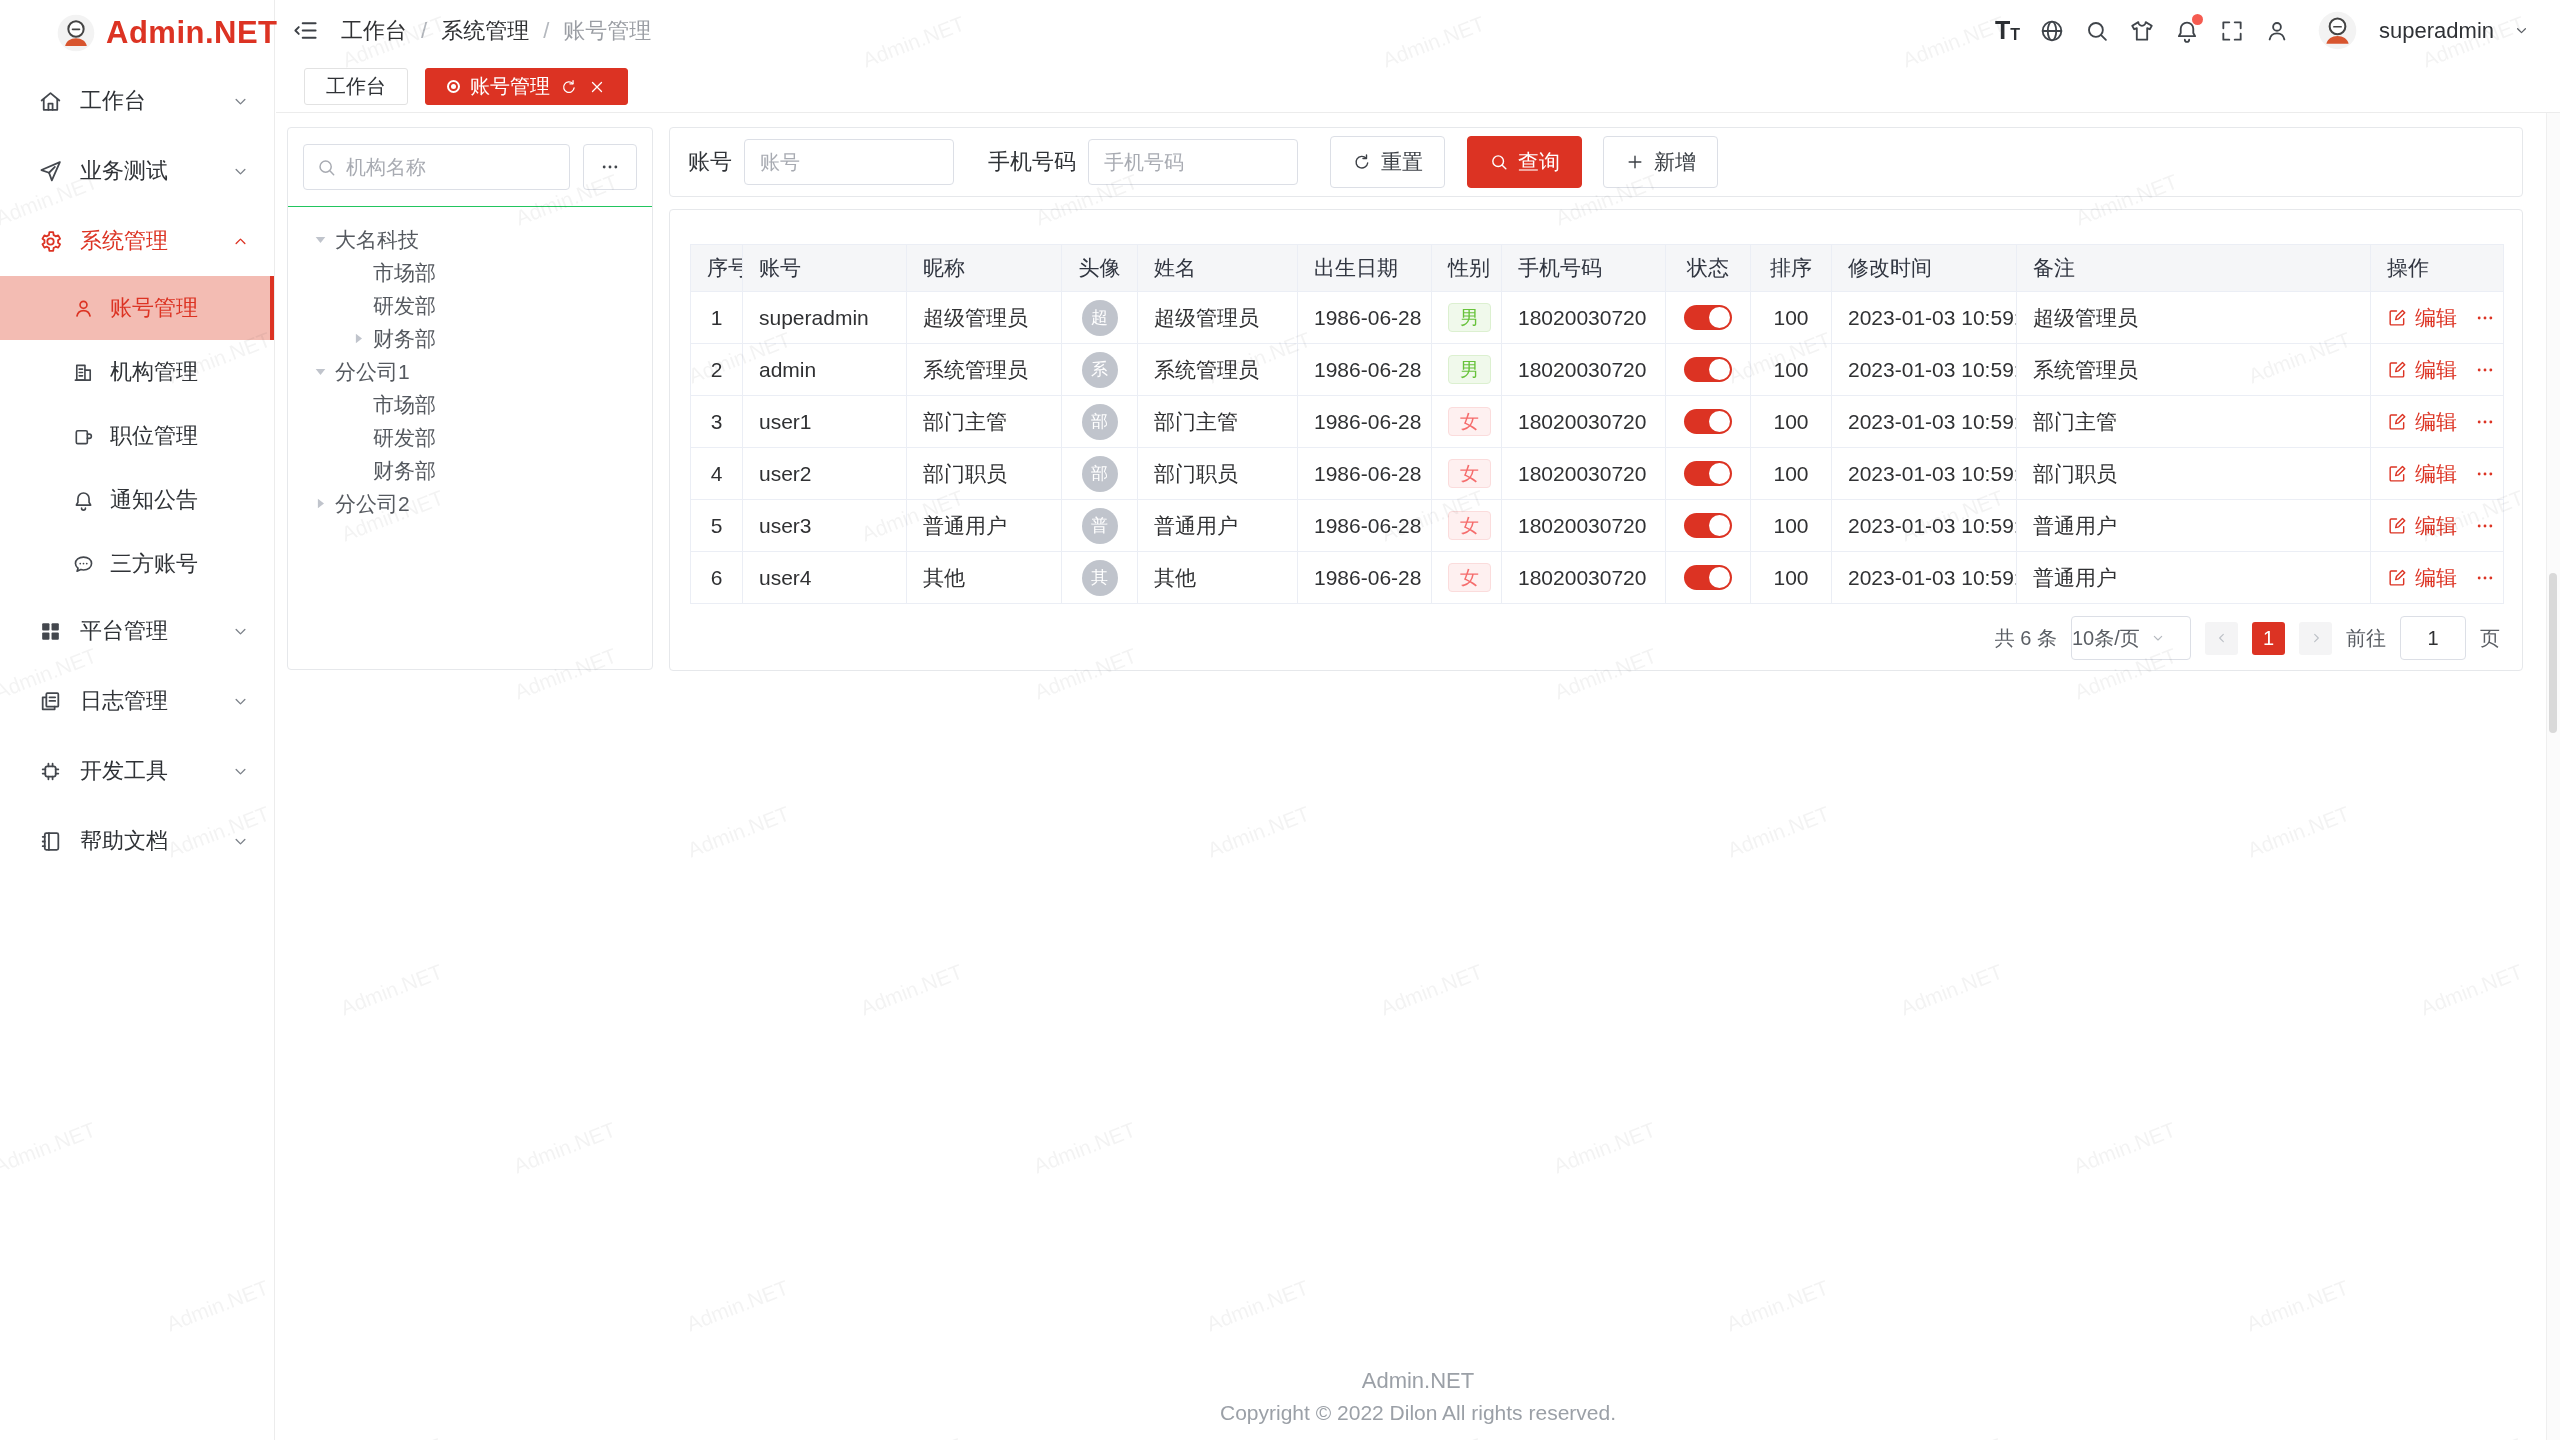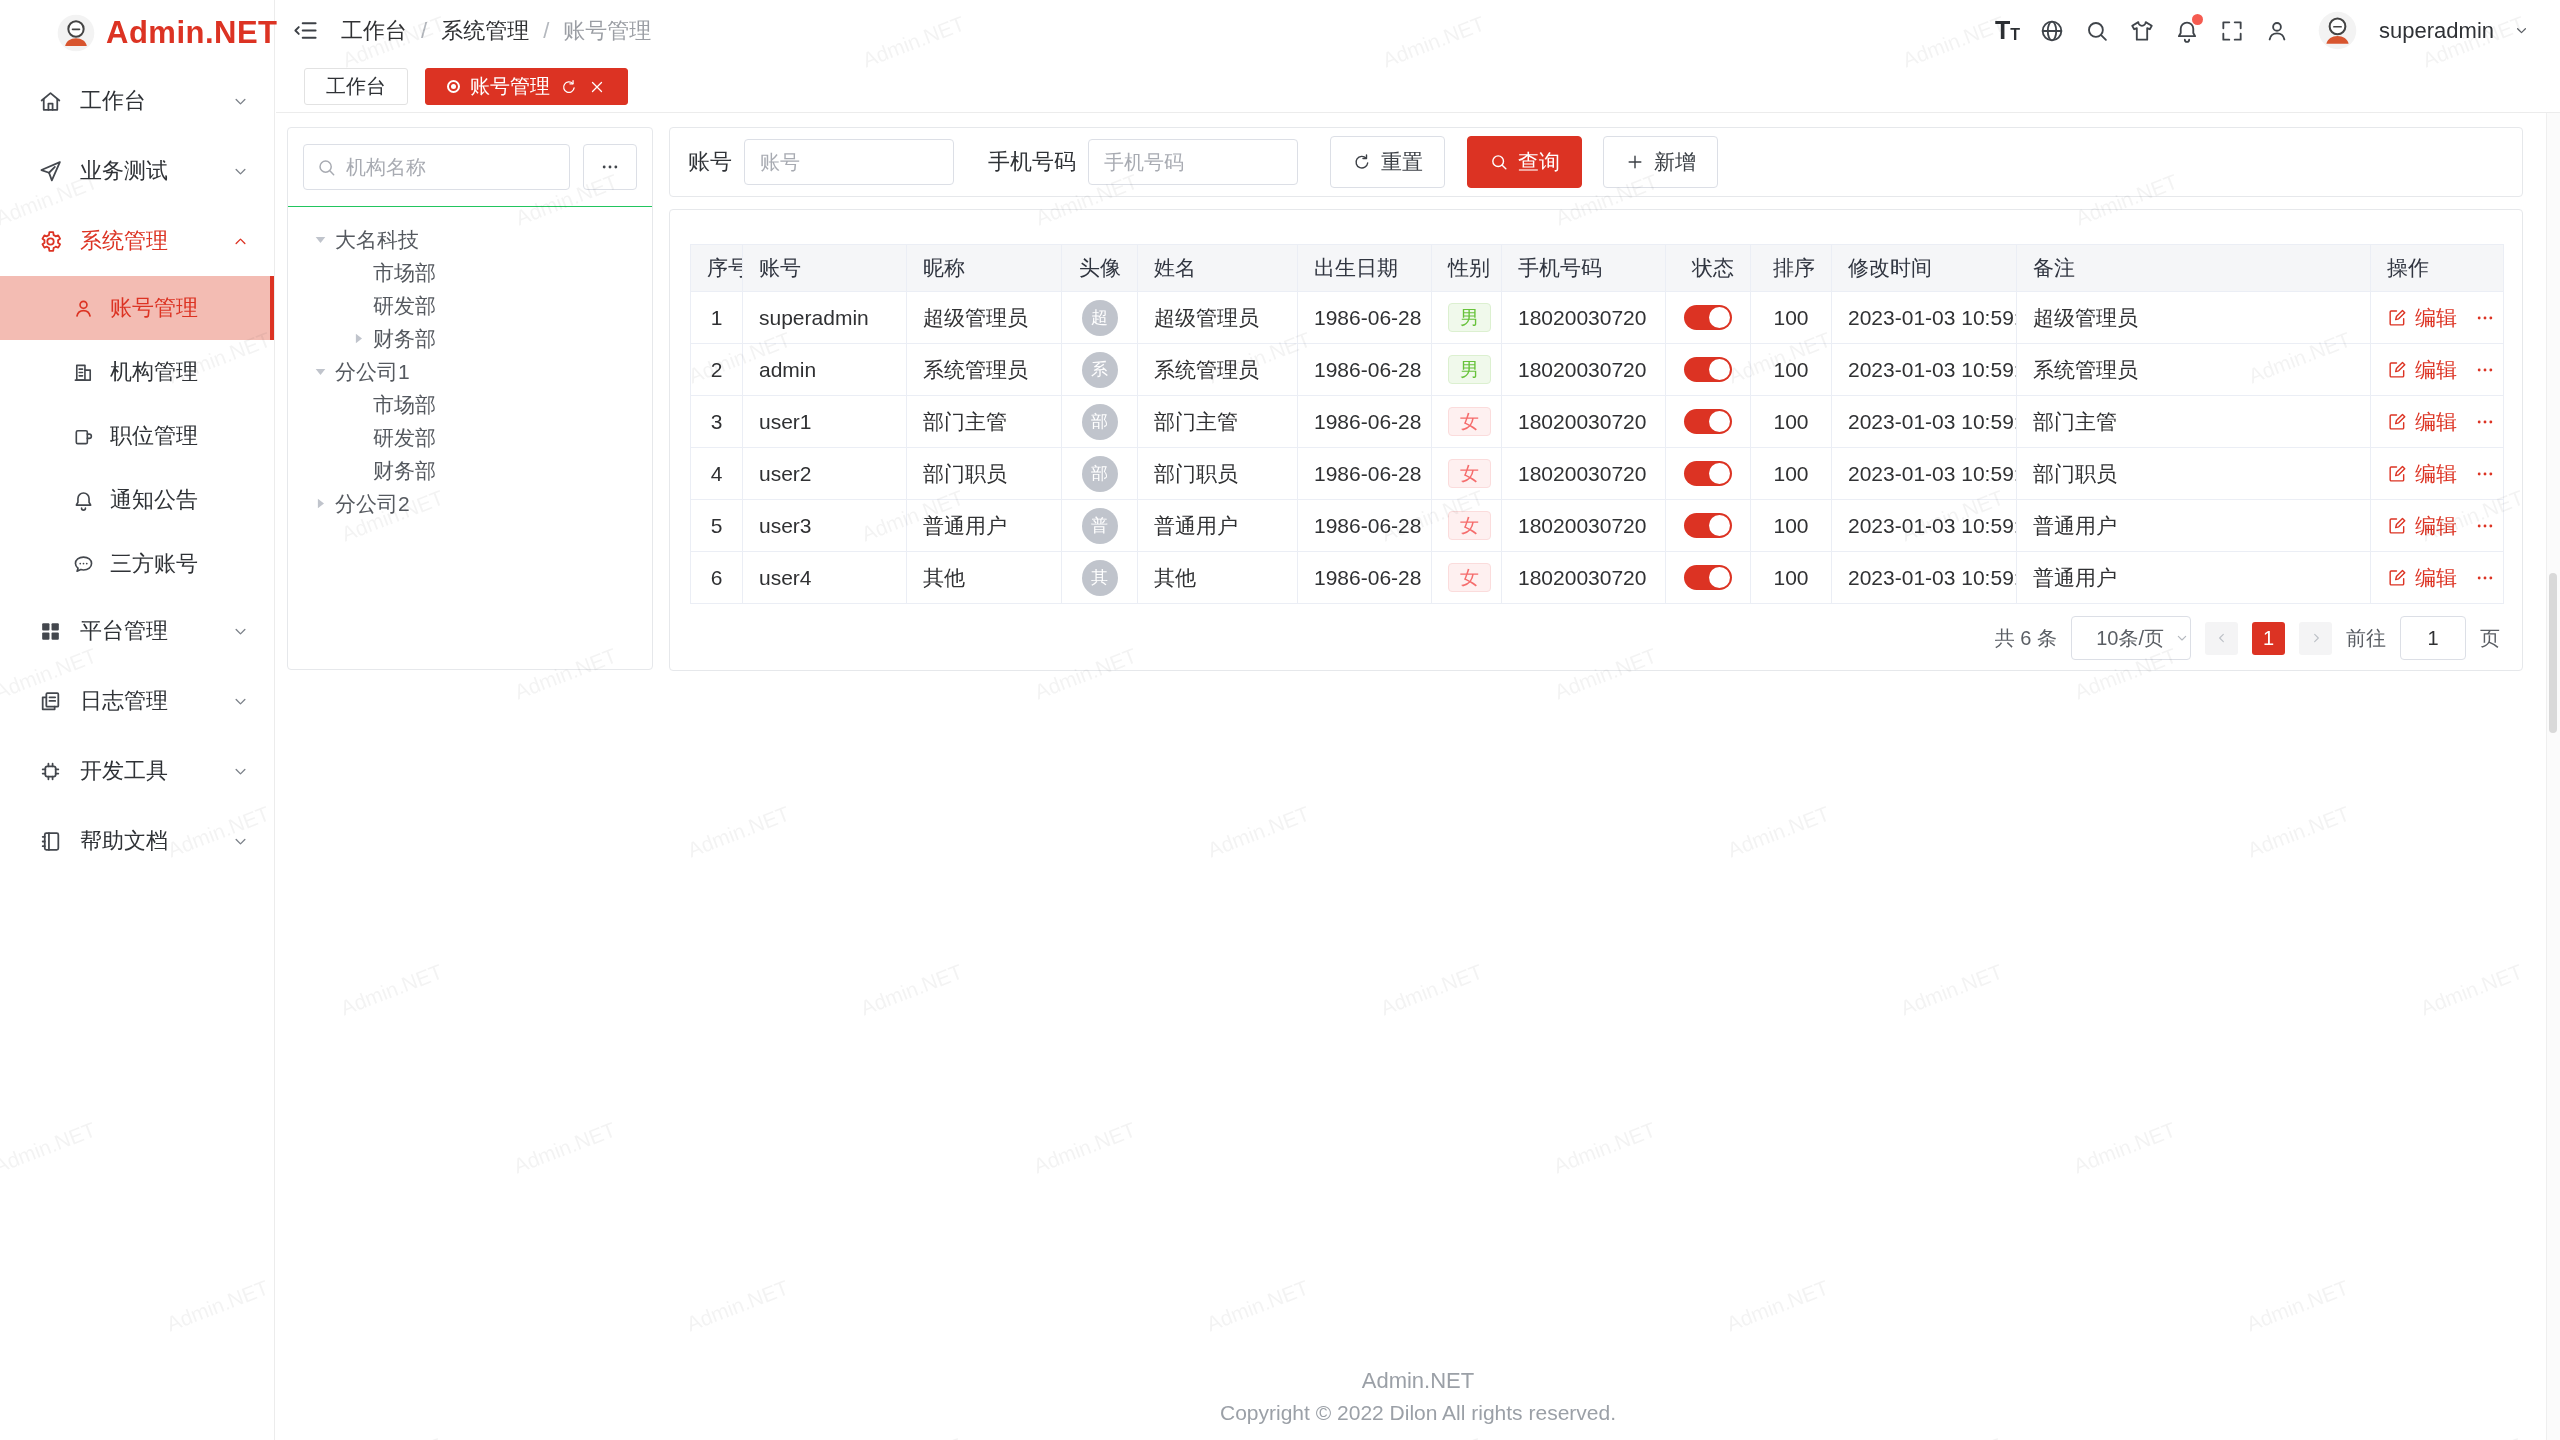--- a/index.html
+++ b/index.html
@@ -83,35 +83,35 @@
   .btn.primary{background:#dc3323;border-color:#dc3323;color:#fff;margin-left:22px}
   .btn.first{margin-left:32px}
 
   
   .table-card{left:669px;top:209px;width:1854px;height:462px;padding:34px 20px 0}
   table{border-collapse:collapse;table-layout:fixed;width:1813px;font-size:21px}
   th,td{border:1px solid #ebeef5;padding:0 16px;overflow:hidden;white-space:nowrap}
   th{height:47px;background:#f5f6f8;color:#303540;font-weight:500;text-align:left}
   td{height:52px;color:#303133}
   .c{text-align:center}
-  th.c{text-align:right}
+  th.c{text-align:center}
   .avatar{width:36px;height:36px;border-radius:50%;background:#c0c4cc;color:#fff;font-size:17px;display:inline-flex;align-items:center;justify-content:center}
   .badge{display:inline-block;padding:4px 11px;border-radius:4px;font-size:19px;line-height:1}
   .badge.male{color:#67c23a;background:#f0f9eb;border:1px solid #dcf0d0}
   .badge.female{color:#f56c6c;background:#fef0f0;border:1px solid #fbdcdc}
   .toggle{display:inline-block;width:48px;height:25px;border-radius:13px;background:#dc3323;position:relative;vertical-align:middle;cursor:pointer}
   .toggle::after{content:'';position:absolute;right:2px;top:2px;width:21px;height:21px;border-radius:50%;background:#fff}
   .opcell{display:flex;align-items:center;gap:8px;color:#dc3323}
   .opcell .oic{width:20px;height:20px;cursor:pointer}
   .opcell .oplbl{cursor:pointer}
   .opcell .more{margin-left:10px}
 
   
   .pagination{display:flex;align-items:center;justify-content:flex-end;gap:14px;margin-top:12px;font-size:20px;color:#5a5e64;padding-right:2px}
-  .psel{width:120px;height:44px;border:1px solid #dcdfe6;border-radius:4px;display:flex;align-items:center;justify-content:flex-end;gap:10px;cursor:pointer;color:#5a5e64}
+  .psel{width:120px;height:44px;border:1px solid #dcdfe6;border-radius:4px;display:flex;align-items:center;justify-content:flex-start;gap:10px;cursor:pointer;color:#5a5e64}
   .psel .icsp{width:16px;height:16px;color:#b4b8be}
   .pbtn{width:33px;height:33px;border-radius:3px;background:#f4f4f5;display:flex;align-items:center;justify-content:center;color:#bcc0c6;cursor:pointer}
   .pbtn .icsp{width:16px;height:16px}
   .pnum{width:33px;height:33px;border-radius:3px;background:#dc3323;color:#fff;display:flex;align-items:center;justify-content:center;font-size:20px;cursor:pointer}
   .goto-input{width:66px;height:44px;border:1px solid #dcdfe6;border-radius:4px;text-align:center;font-size:20px;font-family:inherit;color:#303133;outline:none}
 
   
   .footer{position:absolute;left:276px;top:1368px;width:2284px;text-align:center;z-index:2}
   .footer .l1{font-size:22px;color:#9ba0a7}
   .footer .l2{font-size:21px;color:#9ba0a7;margin-top:7px}

